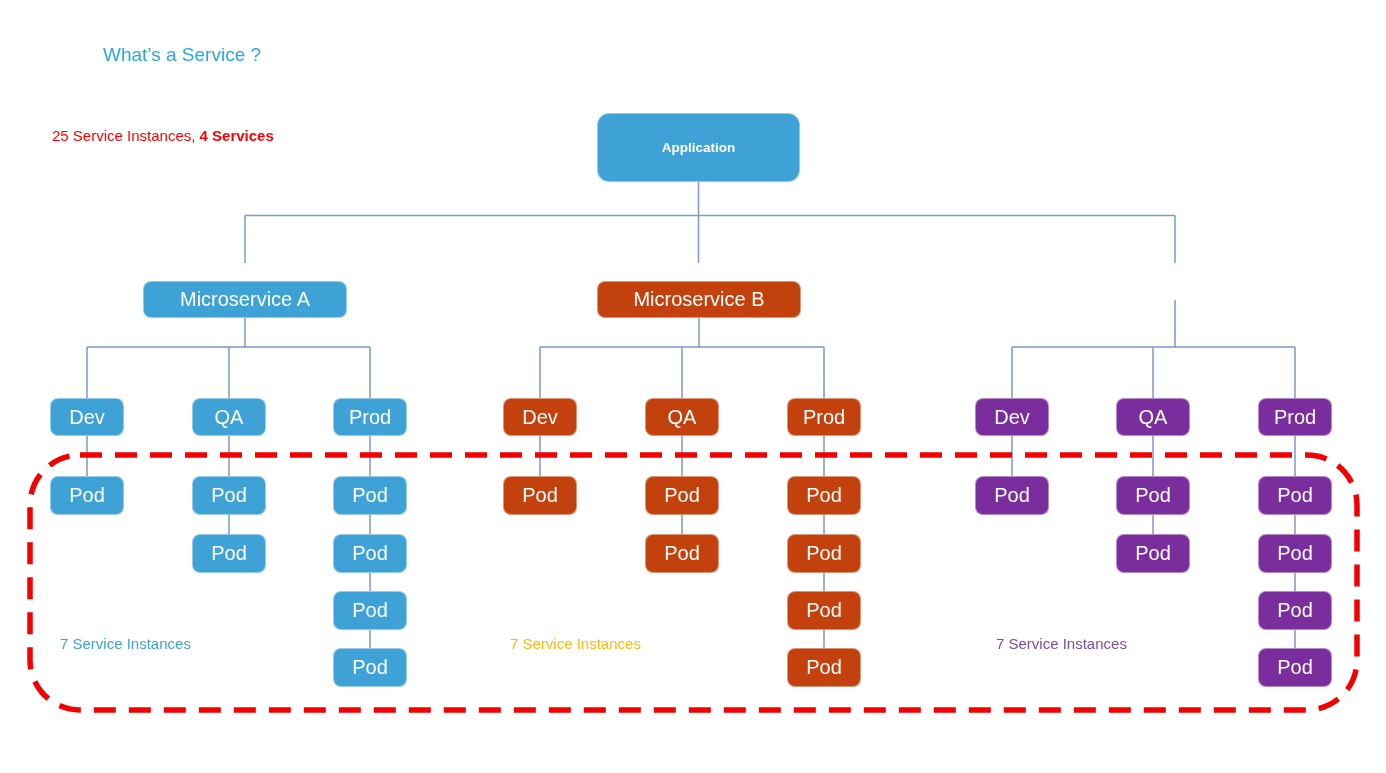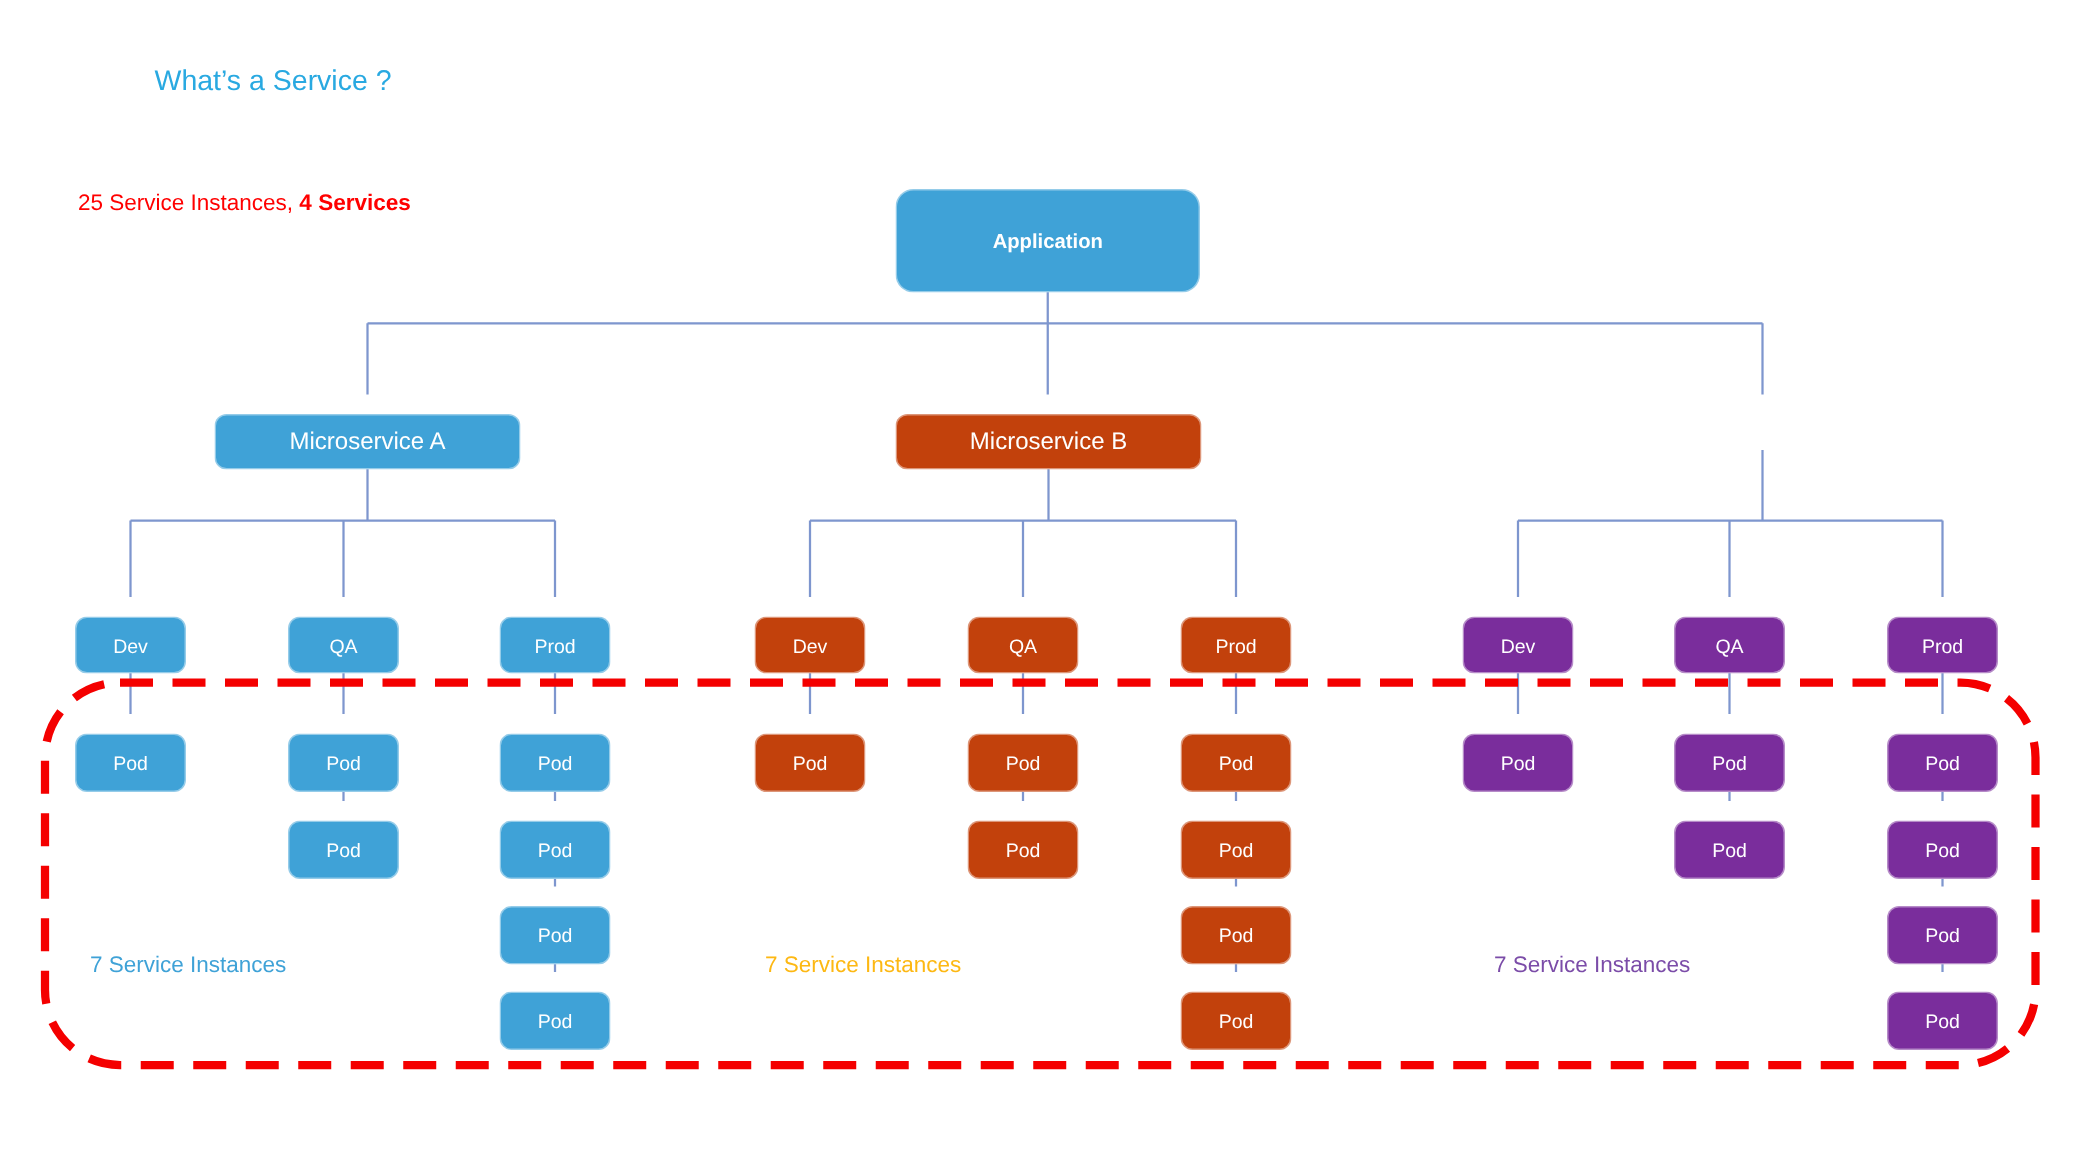--- a/index.html
+++ b/index.html
@@ -18,28 +18,27 @@
   .summary{
     position:absolute;left:52px;top:127px;
     font-size:15px;color:#FF0000;z-index:2;
   }
   .node{
     position:absolute;z-index:1;
     display:flex;align-items:center;justify-content:center;
     color:#ffffff;box-sizing:border-box;
     border:1px solid rgba(255,255,255,0.45);
     border-radius:8px;
-    margin-top:13px;
   }
   .app{
     width:203px;height:69px;left:597px;top:113px;
     border-radius:12px;font-weight:bold;font-size:13.5px;
   }
-  .micro{height:37px;top:263px;font-size:16px;}
-  .env,.pod{width:74px;height:38px;font-size:13px;}
+  .micro{height:37px;top:281px;font-size:20px;}
+  .env,.pod{width:74px;height:38px;font-size:20px;}
   .pod{height:39px;}
   .c-blue{background:#3FA2D7;}
   .c-yellow{background:#c2410c;}
   .c-purple{background:#7A2D9C;}
   .note{position:absolute;z-index:2;font-size:15px;}
   .n-blue{color:#3FA2D7;}
   .n-yellow{color:#FDB813;}
   .n-purple{color:#7B4CA8;}
 </style>
 </head>

